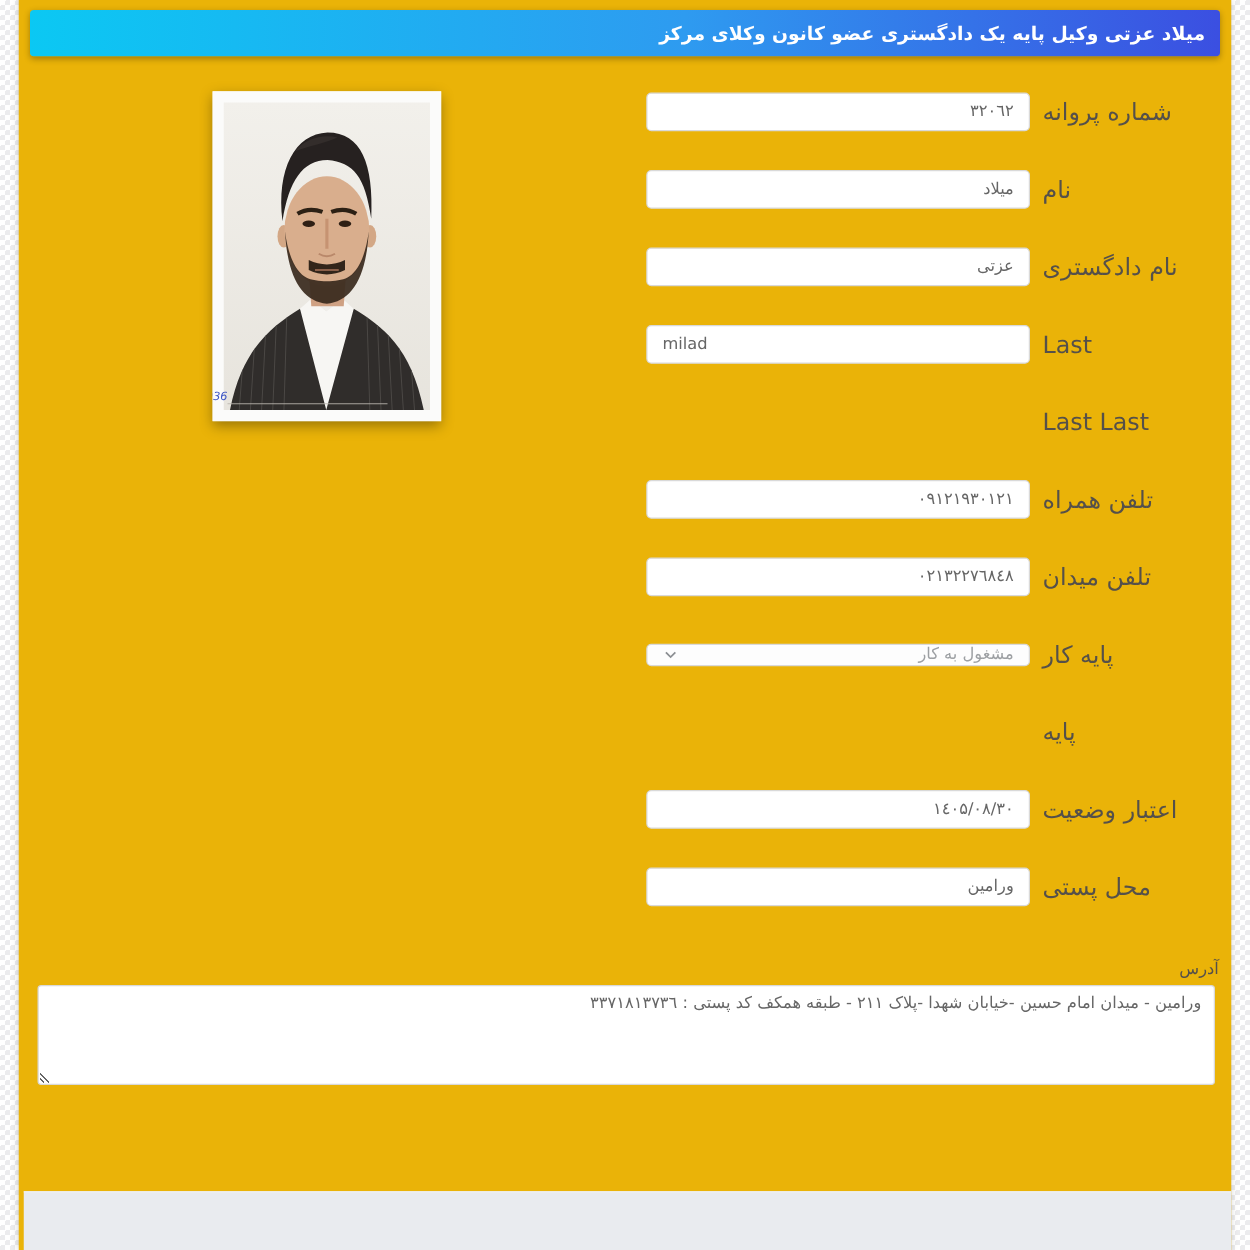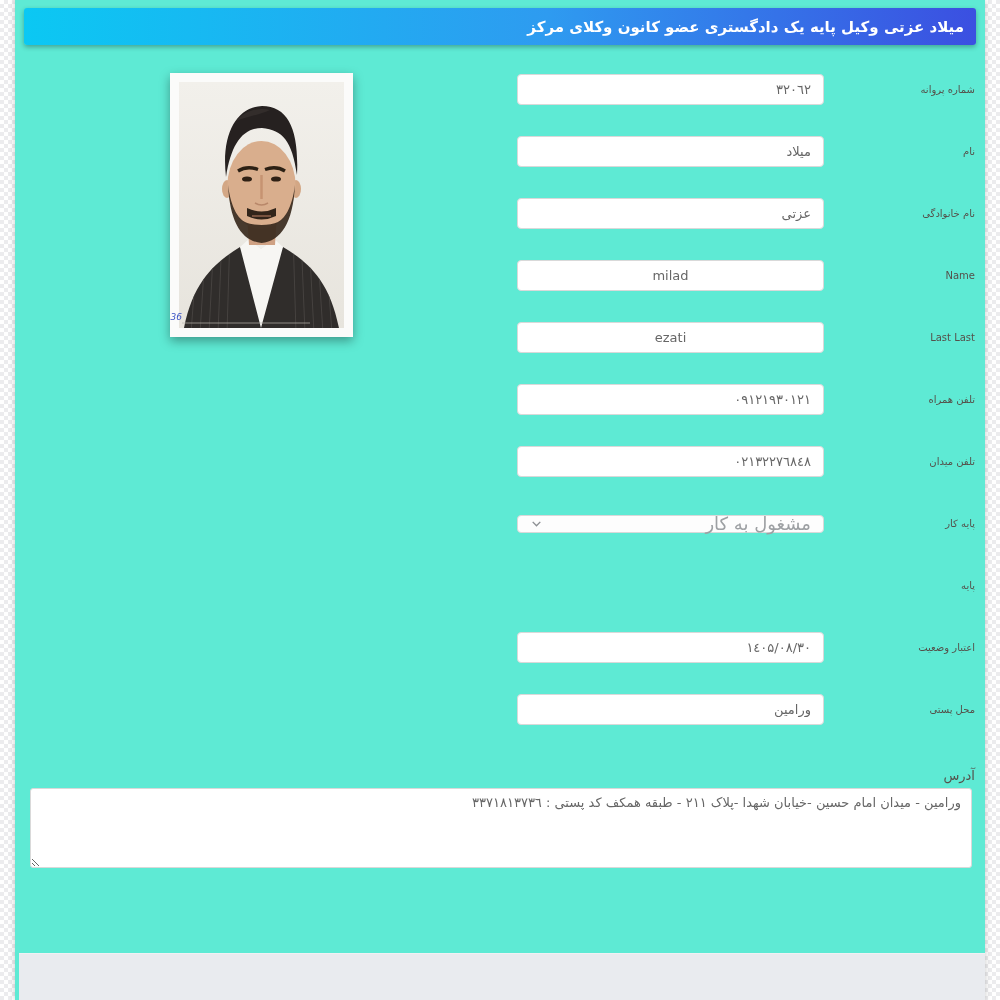--- a/index.html
+++ b/index.html
@@ -12,21 +12,21 @@
       linear-gradient(45deg, #ececee 25%, transparent 25%, transparent 75%, #ececee 75%),
       linear-gradient(45deg, #ececee 25%, transparent 25%, transparent 75%, #ececee 75%);
     background-size: 8px 8px;
     background-position: 0 0, 4px 4px;
     position: relative;
   }
   .container {
     position: absolute;
     top: 0; bottom: 0;
     left: 15px; right: 15px;
-    background: #5eead4;
+    background: #eab308;
     box-shadow: 0 0 6px rgba(0,0,0,.22);
   }
   .header {
     position: absolute;
     top: 8px; left: 9px; right: 9px;
     height: 37px;
     border-radius: 3px;
     background: linear-gradient(90deg, #0bc8f3 0%, #2e9bf0 55%, #3b4fe1 100%);
     box-shadow: 0 2px 5px rgba(0,0,0,.3);
     display: flex;
@@ -51,53 +51,53 @@
   .row {
     height: 31px;
     margin-bottom: 31px;
     display: flex;
     align-items: center;
     padding-left: 10px;
     padding-right: 10px;
   }
   .row .field-label {
     width: 141px;
-    font-size: 10px;
+    font-size: 19px;
     color: #55504a;
-    text-align: right;
+    text-align: left;
     flex: none;
     white-space: nowrap;
   }
   .control-wrap { margin-right: 10px; flex: none; }
   .text-input {
     width: 307px;
     height: 31px;
     border: 1px solid #d9d9d9;
     border-radius: 4px;
     background: #ffffff;
     font-family: "DejaVu Sans", sans-serif;
     font-size: 13px;
     color: #666666;
     padding: 0 12px;
     outline: none;
     direction: rtl;
     text-align: right;
   }
-  .text-input.ltr { direction: ltr; text-align: center; }
+  .text-input.ltr { direction: ltr; text-align: left; }
   .select-box {
     width: 307px;
     height: 18px;
     border: 1px solid #d9d9d9;
     border-radius: 4px;
     background: #fdfdfd;
     display: flex;
     align-items: center;
     justify-content: space-between;
     padding: 0 12px;
-    font-size: 18px;
+    font-size: 13px;
     color: #9da0a3;
     cursor: default;
   }
   .chevron { width: 13px; height: 13px; display: inline-flex; }
   .address-block { padding: 12px 10px 0 8px; }
   .address-label {
     font-size: 13px;
     color: #55504a;
     text-align: right;
     padding-left: 2px;
@@ -211,33 +211,32 @@
       <span class="field-label">شماره پروانه</span>
       <span class="control-wrap"><input class="text-input" type="text" value="۳۲۰٦۲" style=""></span>
     </div>
 
     <div class="row">
       <span class="field-label">نام</span>
       <span class="control-wrap"><input class="text-input" type="text" value="میلاد" style=""></span>
     </div>
 
     <div class="row">
-      <span class="field-label">نام خانوادگی</span>
+      <span class="field-label">نام دادگستری</span>
       <span class="control-wrap"><input class="text-input" type="text" value="عزتی" style=""></span>
     </div>
 
 
     <div class="row">
-      <span class="field-label">Name</span>
+      <span class="field-label">Last</span>
       <span class="control-wrap"><input class="text-input ltr" type="text" value="milad" style=""></span>
     </div>
 
     <div class="row">
       <span class="field-label">Last Last</span>
-      <span class="control-wrap"><input class="text-input ltr" type="text" value="ezati" style=""></span>
     </div>
 
     <div class="row">
       <span class="field-label">تلفن همراه</span>
       <span class="control-wrap"><input class="text-input" type="text" value="۰۹۱۲۱۹۳۰۱۲۱" style=""></span>
     </div>
 
     <div class="row">
       <span class="field-label">تلفن میدان</span>
       <span class="control-wrap"><input class="text-input" type="text" value="۰۲۱۳۲۲۷٦۸٤۸" style=""></span>

